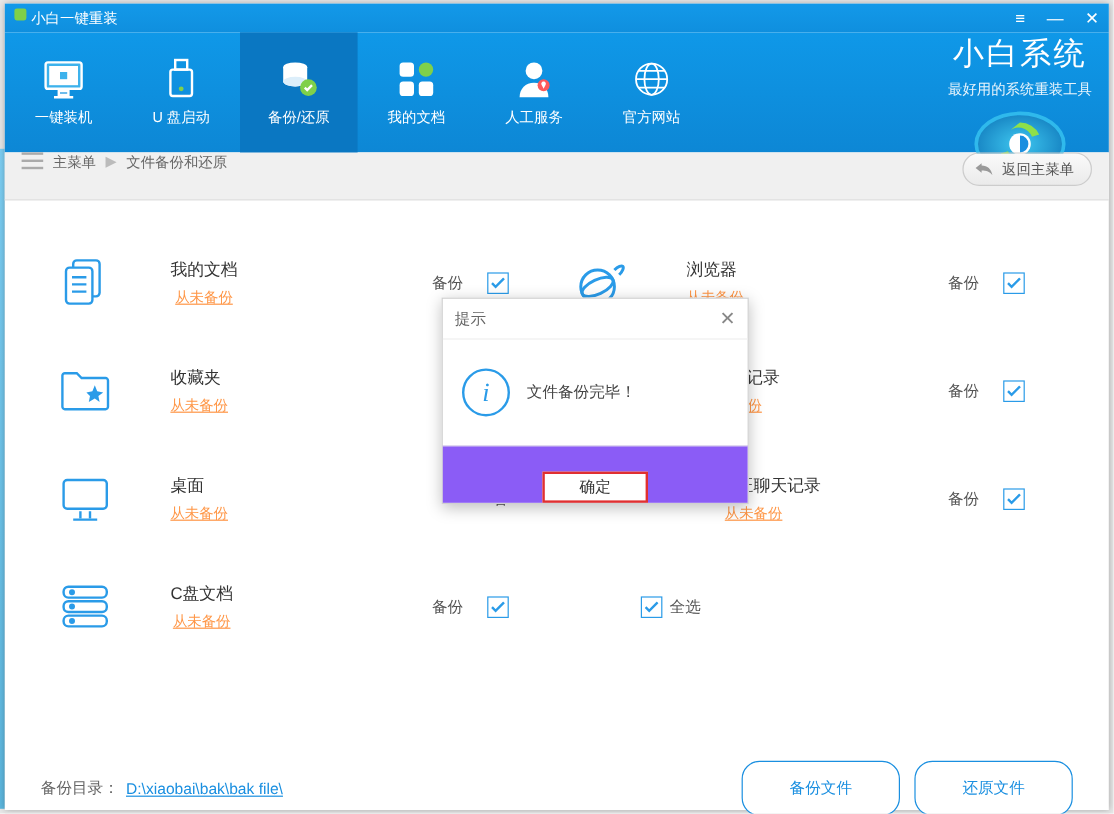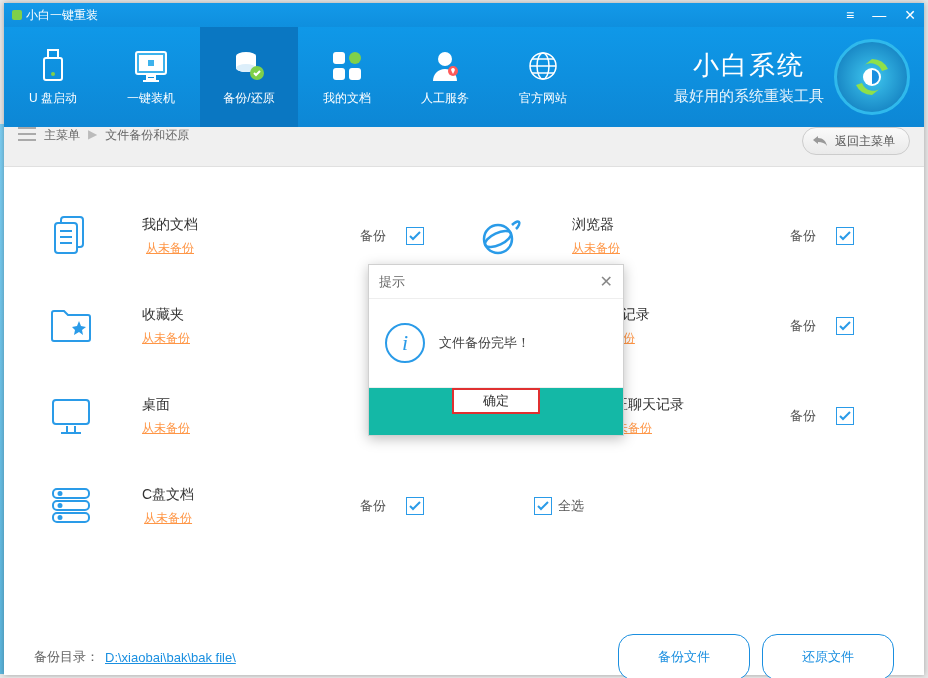--- a/index.html
+++ b/index.html
@@ -1,33 +1,33 @@
 <!DOCTYPE html>
 <html><head>
 <meta charset="utf-8">
 <style>
 * { margin: 0; padding: 0; box-sizing: border-box; font-family: "Microsoft YaHei", sans-serif; }
 body { background: #e8e8e8; width: 928px; height: 678px; overflow: hidden; position: relative; }
 
 .app-window { position: absolute; left: 4px; top: 3px; width: 920px; height: 672px; background: #fff; box-shadow: 0 0 6px rgba(0,0,0,.3); }
 
 .title-bar { height: 24px; background: linear-gradient(#1399e9, #0f8fde); display: flex; align-items: center; color: #fff; font-size: 12px; padding: 0 8px; }
-.title-bar .title-left { display: flex; align-items: center; gap: 4px; }
+.title-bar .title-left { display: flex; gap: 4px; }
 .title-bar .title-right { margin-left: auto; display: flex; align-items: center; gap: 18px; }
 .title-bar .title-right span { cursor: pointer; font-size: 14px; }
 .title-icon { width: 10px; height: 10px; background: #7fd04a; border-radius: 2px; display: inline-block; }
 
 .nav-bar { height: 100px; background: linear-gradient(#0f98e8, #0d87d5); display: flex; align-items: stretch; color: #fff; }
 .nav-item { width: 98px; display: flex; flex-direction: column; align-items: center; justify-content: center; gap: 6px; cursor: pointer; font-size: 12px; }
 .nav-item.active { background: #0a77c2; }
 .nav-icon { width: 36px; height: 36px; display: flex; align-items: center; justify-content: center; }
-.brand-area { margin-left: auto; display: flex; align-items: center; padding-right: 14px; gap: 10px; }
+.brand-area { margin-left: auto; display: flex; align-items: center; padding-right: 14px; gap: 10px; flex-direction: column; }
 .brand-text { text-align: center; }
 .brand-title { font-size: 26px; letter-spacing: 2px; }
-.brand-sub { font-size: 15px; opacity: .9; margin-top: 4px; }
+.brand-sub { font-size: 12px; opacity: .9; margin-top: 4px; }
 .brand-logo { width: 76px; height: 76px; border-radius: 50%; background: radial-gradient(#3fc8f0, #0a6fb5); display: flex; align-items: center; justify-content: center; border: 3px solid #2fb9ec; }
 
 .sub-bar { height: 40px; background: #f0f0f0; border-bottom: 1px solid #e0e0e0; display: flex; padding: 0 14px; font-size: 12px; color: #666; }
 .sub-bar .bc-icon { width: 18px; height: 14px; display: inline-flex; flex-direction: column; justify-content: space-between; margin-right: 8px; }
 .sub-bar .bc-icon i { height: 2px; background: #aaa; }
 .sub-bar .chev { margin: 0 8px; color: #bbb; }
 .return-btn { margin-left: auto; height: 28px; padding: 0 14px 0 8px; border-radius: 14px; background: linear-gradient(#fafafa,#eaeaea); border:1px solid #ccc; display: flex; align-items: center; gap: 6px; font-size: 12px; color: #555; cursor: pointer; }
 
 .content { padding: 24px 30px 0 30px; height: 470px; }
 .grid { display: grid; grid-template-columns: 1fr 1fr; grid-template-rows: repeat(4, 90px); }
@@ -45,27 +45,27 @@
 .selectall-row { display: flex; align-items: center; gap: 6px; font-size: 13px; color: #555; }
 
 .footer-path { padding: 0 30px; font-size: 13px; color: #666; display: flex; align-items: center; height: 40px; }
 .footer-path .path-link { color: #1a8fe0; text-decoration: underline; margin-left: 6px; cursor: pointer; }
 .action-btns { margin-left: auto; display: flex; gap: 12px; }
 .pill-btn { width: 132px; height: 46px; border: 1px solid #1a8fe0; border-radius: 15px; background: #fff; color: #1a8fe0; font-size: 13px; cursor: pointer; }
 
 .status-bar { height: 32px; border-top: 1px solid #e0e0e0; display: flex; align-items: center; padding: 0 18px; font-size: 12px; color: #1a8fe0; }
 
 
-.dialog { position: absolute; left: 368px; top: 264px; width: 256px; background: #fff; border: 1px solid #d0d0d0; box-shadow: 0 3px 12px rgba(0,0,0,.25); }
+.dialog { position: absolute; left: 368px; top: 248px; width: 256px; background: #fff; border: 1px solid #d0d0d0; box-shadow: 0 3px 12px rgba(0,0,0,.25); }
 .dialog-title { height: 34px; display: flex; align-items: center; padding: 0 10px; font-size: 13px; color: #666; border-bottom: 1px solid #eee; }
 .dialog-title .close { margin-left: auto; font-size: 16px; color: #888; cursor: pointer; }
 .dialog-body { height: 88px; display: flex; align-items: center; padding: 0 16px; gap: 14px; }
 .info-icon { width: 40px; height: 40px; border: 2px solid #2a9be8; border-radius: 50%; display:flex; align-items:center; justify-content:center; color:#2a9be8; font-size: 22px; font-family: Georgia, serif; font-style: italic; }
 .dialog-msg { font-size: 13px; color: #444; }
-.dialog-footer { height: 48px; border-top: 1px solid #eee; background:#14b8a6; display:flex; align-items:flex-start; justify-content:center; }
+.dialog-footer { height: 48px; border-top: 1px solid #eee; background:#8b5cf6; display:flex; align-items:flex-end; justify-content:center; }
 .ok-btn { width: 88px; height: 26px; border: 2px solid #e03030; background:#fff; font-size: 13px; color:#333; cursor:pointer; }
 
 
 .bg-hint { position: absolute; left:0; top: 124px; width: 4px; height: 550px; background: linear-gradient(#7ed0f5,#5db8e0); }
 </style>
 </head>
 <body>
 
 <div class="bg-hint"></div>
 
@@ -77,41 +77,41 @@
       <span>小白一键重装</span>
     </div>
     <div class="title-right">
       <span>≡</span>
       <span>—</span>
       <span>✕</span>
     </div>
   </div>
 
   <div class="nav-bar">
-    <div class="nav-item">
-      <div class="nav-icon">
-        <svg width="30" height="36" viewBox="0 0 30 36" fill="none" stroke="#fff" stroke-width="2">
-            <rect x="10" y="2" width="10" height="8"></rect>
-            <rect x="6" y="10" width="18" height="22" rx="2"></rect>
-            <circle cx="15" cy="26" r="2" fill="#7fd04a" stroke="none"></circle>
-          </svg>
-      </div>
-      <span>U 盘启动</span>
-    </div>
     <div class="nav-item">
       <div class="nav-icon">
         <svg width="36" height="34" viewBox="0 0 36 34" fill="none" stroke="#fff" stroke-width="2">
             <rect x="3" y="3" width="30" height="22" rx="2" fill="#3db2ec"></rect>
             <rect x="7" y="7" width="22" height="14" fill="#fff"></rect>
             <rect x="14" y="27" width="8" height="3"></rect>
             <line x1="10" y1="32" x2="26" y2="32"></line>
             <rect x="14" y="10" width="8" height="8" fill="#3db2ec"></rect>
           </svg>
       </div>
       <span>一键装机</span>
+    </div>
+    <div class="nav-item">
+      <div class="nav-icon">
+        <svg width="30" height="36" viewBox="0 0 30 36" fill="none" stroke="#fff" stroke-width="2">
+            <rect x="10" y="2" width="10" height="8"></rect>
+            <rect x="6" y="10" width="18" height="22" rx="2"></rect>
+            <circle cx="15" cy="26" r="2" fill="#7fd04a" stroke="none"></circle>
+          </svg>
+      </div>
+      <span>U 盘启动</span>
     </div>
     <div class="nav-item active">
       <div class="nav-icon">
         <svg width="34" height="34" viewBox="0 0 34 34" fill="none">
             <ellipse cx="14" cy="7" rx="10" ry="4" fill="#fff"></ellipse>
             <path d="M4 7v12c0 2.2 4.5 4 10 4s10-1.8 10-4V7" fill="#fff"></path>
             <ellipse cx="14" cy="19" rx="10" ry="4" fill="#dceefa"></ellipse>
             <circle cx="25" cy="24" r="7" fill="#7fd04a"></circle>
             <path d="M22 24l2 2 4-4" stroke="#fff" stroke-width="2" fill="none"></path>
           </svg>

